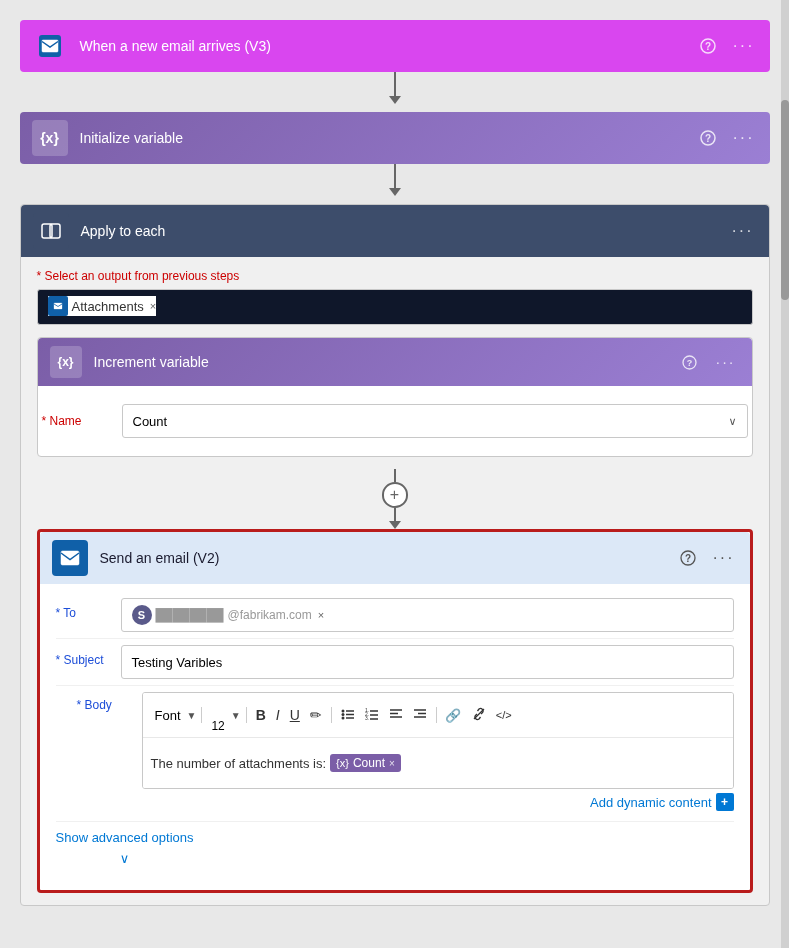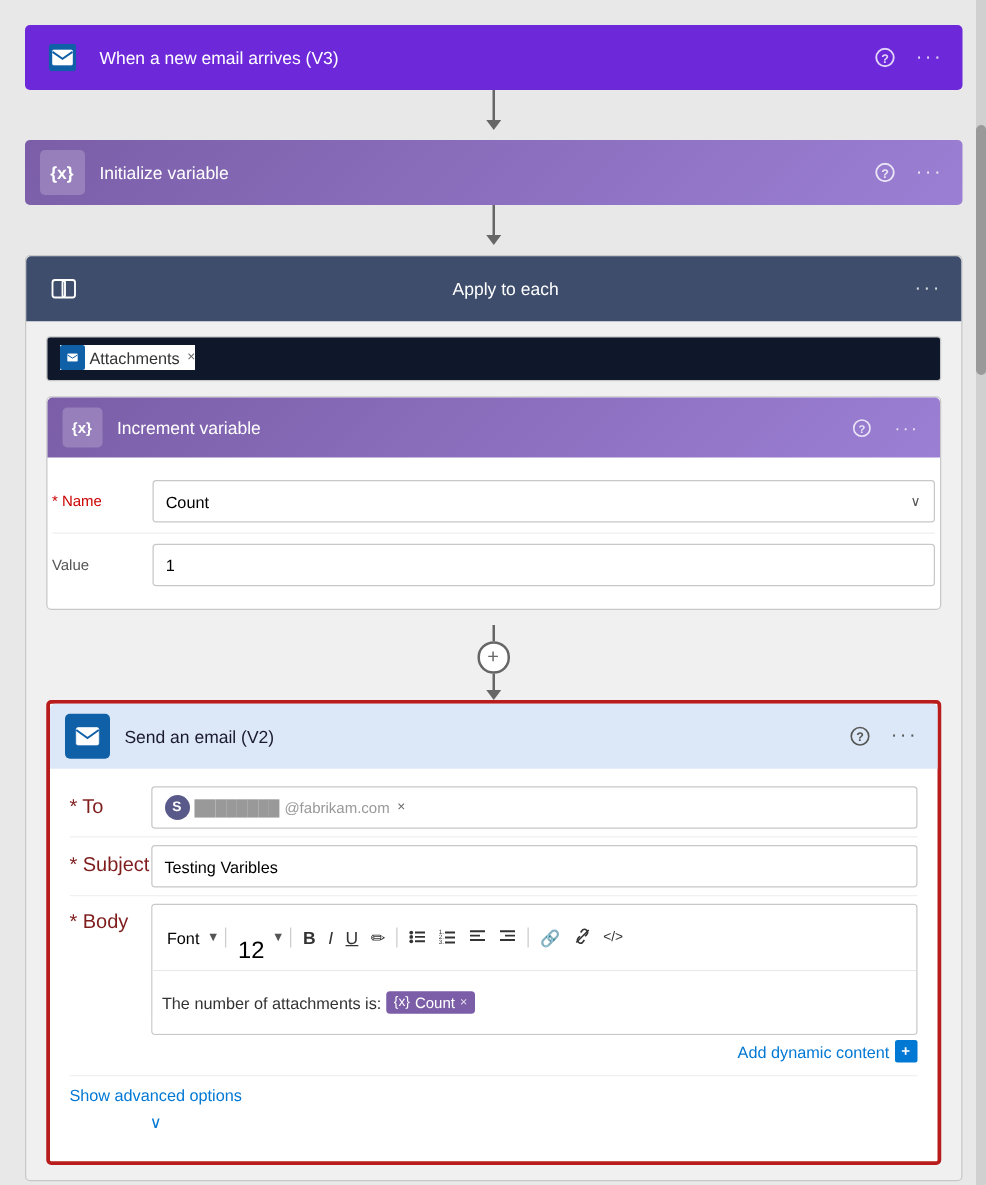--- a/index.html
+++ b/index.html
@@ -71,21 +71,21 @@
       display: flex;
       align-items: center;
       justify-content: center;
       color: #555;
       font-size: 14px;
       border-radius: 3px;
     }
 
     
     .email-trigger .step-header {
-      background: #6d28d9;
+      background: #d946ef;
       color: white;
     }
     .email-trigger .step-title { color: white; }
     .email-trigger .icon-btn { color: rgba(255,255,255,0.8); }
 
     
     .variable-step .step-header {
       background: linear-gradient(135deg, #7b5ea7, #9b7fd4);
       color: white;
     }
@@ -118,21 +118,20 @@
       justify-content: center;
       margin-right: 12px;
       font-size: 18px;
       color: white;
     }
     .apply-each-title {
       flex: 1;
       font-size: 14px;
       font-weight: 500;
       color: white;
-      text-align: center;
     }
 
     .apply-each-body {
       padding: 12px 16px;
     }
 
     .select-output-label {
       font-size: 12px;
       color: #c00;
       margin-bottom: 6px;
@@ -340,22 +339,22 @@
     .email-form-row {
       display: flex;
       align-items: flex-start;
       padding: 6px 0;
       border-bottom: 1px solid #f0f0f0;
     }
     .email-form-row:last-child { border-bottom: none; }
 
     .email-label {
       width: 65px;
-      font-size: 16px;
-      color: #7f1d1d;
+      font-size: 12px;
+      color: #1d4ed8;
       flex-shrink: 0;
       padding-top: 8px;
     }
 
     .email-input {
       flex: 1;
       border: 1px solid #c8c8c8;
       border-radius: 3px;
       padding: 5px 10px;
       font-size: 13px;
@@ -586,20 +585,21 @@
       </div>
       <span class="apply-each-title">Apply to each</span>
       <div class="step-actions">
         <button class="icon-btn">
           <span style="color:rgba(255,255,255,0.8); font-size:16px; letter-spacing:2px;">···</span>
         </button>
       </div>
     </div>
 
     <div class="apply-each-body">
+      <div class="select-output-label">* Select an output from previous steps</div>
 
       <div class="attachments-field">
         <div class="attachment-tag">
           <div class="tag-icon">
             <svg width="12" height="12" viewBox="0 0 12 12" fill="none">
               <rect width="12" height="12" rx="1" fill="#1060a8"></rect>
               <rect x="2" y="3" width="8" height="6" rx="0.5" fill="white" stroke="white" stroke-width="0.3"></rect>
               <path d="M2 4l4 2.5 4-2.5" stroke="#1060a8" stroke-width="0.8"></path>
             </svg>
           </div>
@@ -627,26 +627,20 @@
           </div>
         </div>
         <div class="inner-card-body">
           <div class="form-row">
             <div class="form-label">* Name</div>
             <div class="form-control">
               <span>Count</span>
               <span class="dropdown-arrow">∨</span>
             </div>
           </div>
-          <div class="form-row">
-            <div class="form-label optional">Value</div>
-            <div class="form-control">
-              <span>1</span>
-            </div>
-          </div>
         </div>
       </div>
 
       <div class="plus-connector">
         <div class="plus-line-top"></div>
         <div class="plus-circle">+</div>
         <div class="plus-line-bottom"></div>
         <div class="arrow-head-small"></div>
       </div>
 
@@ -687,28 +681,28 @@
           </div>
 
           <div class="email-form-row">
             <div class="email-label">* Subject</div>
             <div class="email-input">
               <span>Testing Varibles</span>
             </div>
           </div>
 
           <div class="email-form-row" style="align-items:flex-start;">
-            <div class="email-label" style="padding-top:6px;">* Body</div>
+            <div class="email-label" style="padding-top:6px;margin-left:21px;">* Body</div>
             <div style="flex:1;">
               <div class="body-content-area">
                 <div class="body-toolbar-row">
                   <span style="font-size:13px; cursor:pointer; padding: 0 4px;">Font</span>
                   <span style="font-size:10px; color:#555;">▼</span>
                   <span style="width:1px; height:16px; background:#ccc; margin:0 3px; display:inline-block;"></span>
-                  <span style="font-size:19px; cursor:pointer; padding: 0 4px; margin-top: 22px;">12</span>
+                  <span style="font-size:12px; cursor:pointer; padding: 0 4px; margin-top: 22px;">12</span>
                   <span style="font-size:10px; color:#555;">▼</span>
                   <span style="width:1px; height:16px; background:#ccc; margin:0 3px; display:inline-block;"></span>
                   <button class="toolbar-btn" style="font-weight:bold; font-size:14px;">B</button>
                   <button class="toolbar-btn" style="font-style:italic; font-size:14px;">I</button>
                   <button class="toolbar-btn" style="text-decoration:underline; font-size:14px;">U</button>
                   <button class="toolbar-btn" style="font-size:14px;">✏</button>
                   <span style="width:1px; height:16px; background:#ccc; margin:0 3px; display:inline-block;"></span>
                   <button class="toolbar-btn">
                     <svg width="14" height="14" viewBox="0 0 14 14">
                         <circle cx="2" cy="4" r="1.5" fill="#333"></circle>

